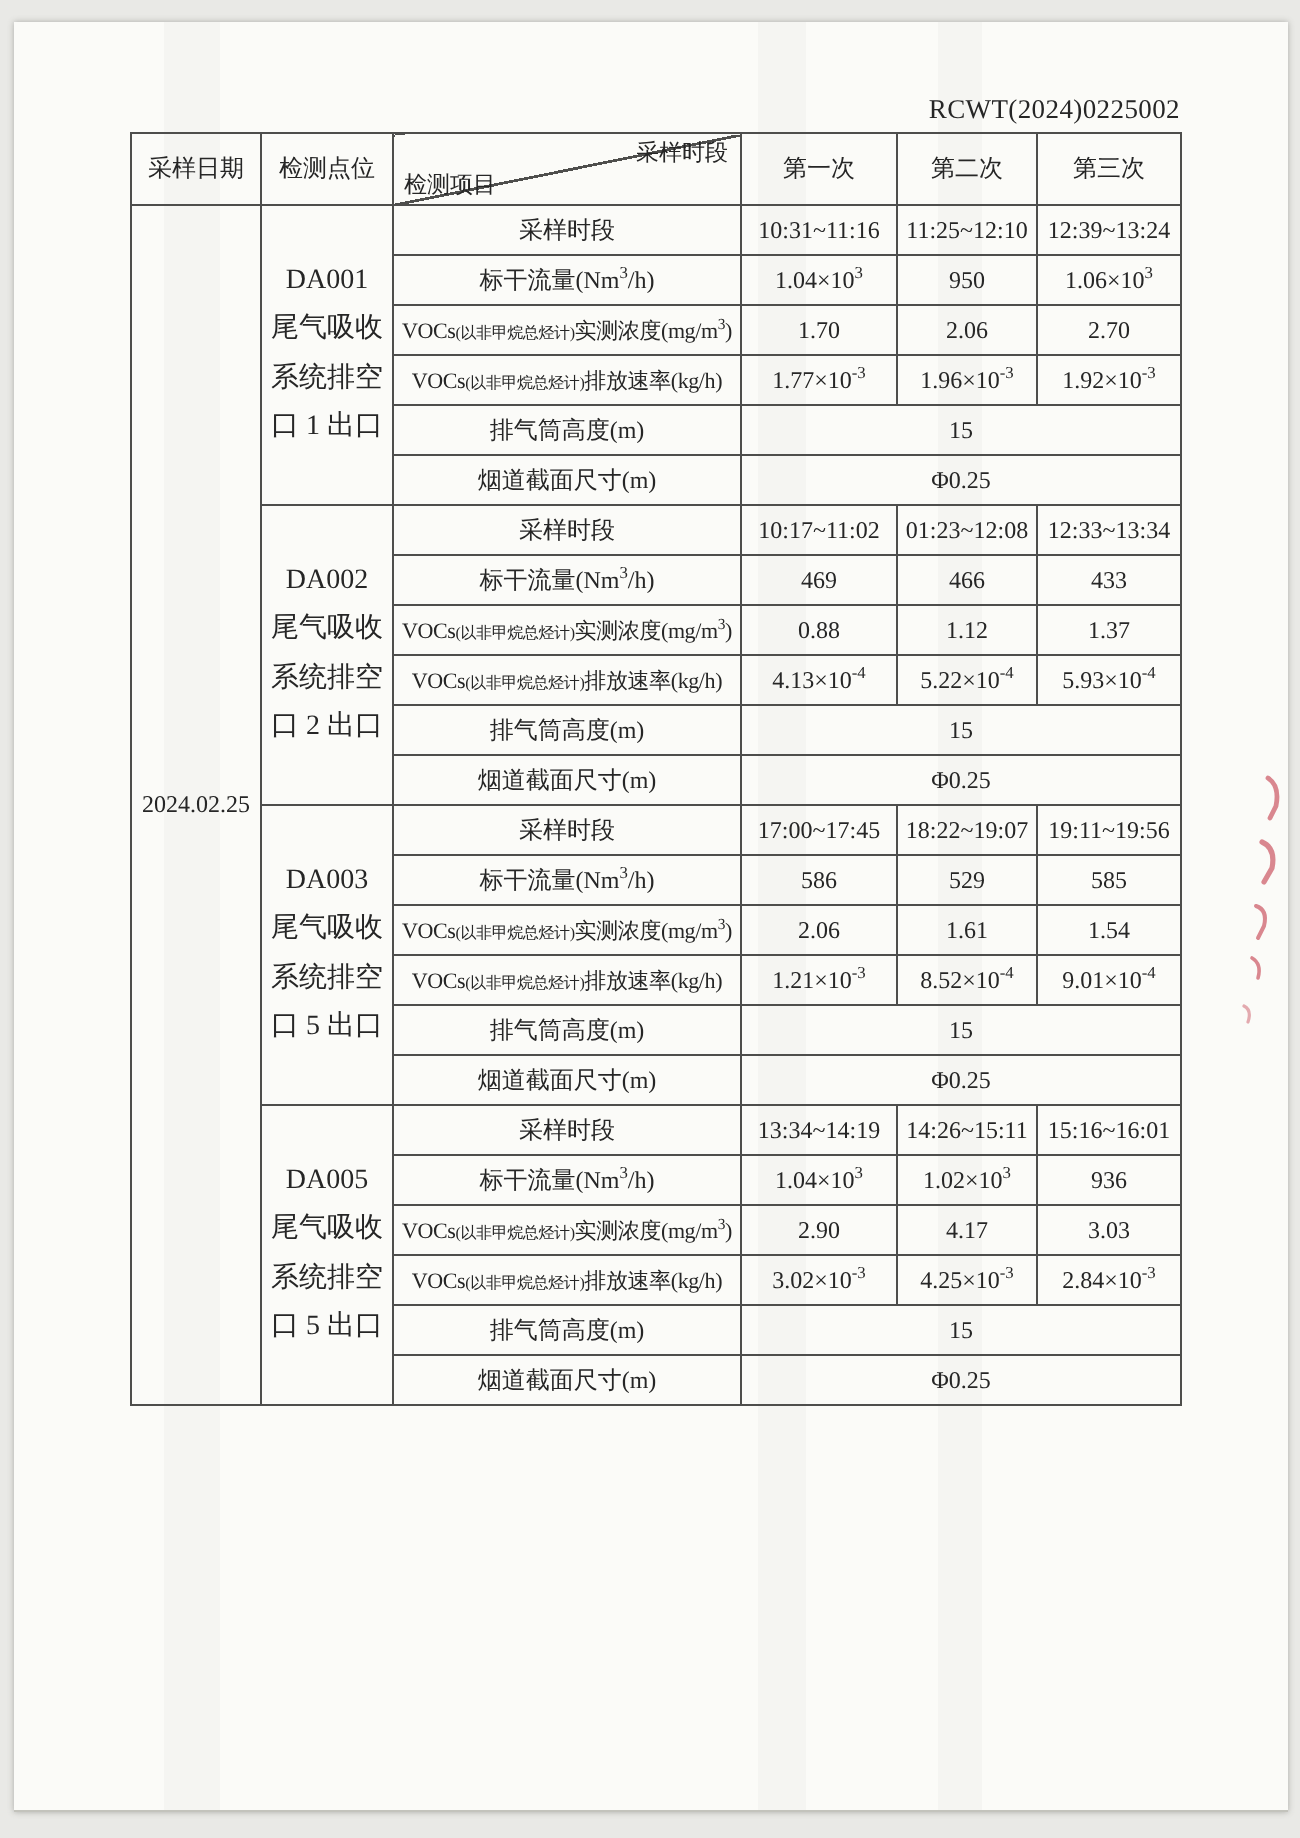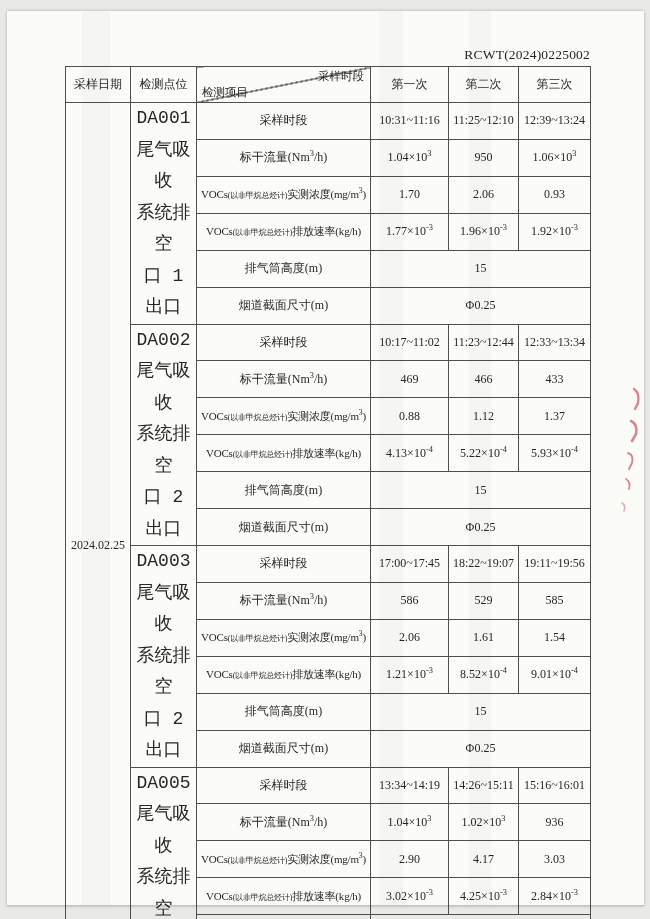--- a/index.html
+++ b/index.html
@@ -47,21 +47,21 @@
   tr.hdr { height:36px; }
   tr.r { height:25px; }
   td.diag {
     position:relative; padding:0;
     background:linear-gradient(to bottom right,
       transparent calc(50% - .7px), #4e4e4c calc(50% - .7px),
       #4e4e4c calc(50% + .7px), transparent calc(50% + .7px));
   }
   td.diag .d-top { position:absolute; top:2px; right:6px; font-size:11.5px; }
   td.diag .d-bot { position:absolute; bottom:2px; left:5px; font-size:11.5px; }
-  td.point-cell { white-space:pre-line; line-height:1.75; font-size:18px;font-family:Liberation Mono, monospace; }
+  td.point-cell { white-space:pre-line; line-height:1.75; font-size:14px; }
   td.lbl-voc { font-size:11px; white-space:nowrap; letter-spacing:-.2px; }
   .sm { font-size:8px; }
   sup { font-size:.7em; vertical-align:super; line-height:0; }
 
   .red-marks { position:absolute; right:0; top:372px; width:40px; height:140px; opacity:.65; }
 </style>
 </head>
 <body>
 
 <div class="paper">
@@ -108,21 +108,21 @@
         <tr class="r">
           <td>标干流量(Nm<sup>3</sup>/h)</td>
           <td>1.04×10<sup>3</sup></td>
           <td>950</td>
           <td>1.06×10<sup>3</sup></td>
         </tr>
         <tr class="r">
           <td class="lbl-voc">VOCs<span class="sm">(以非甲烷总烃计)</span>实测浓度(mg/m<sup>3</sup>)</td>
           <td>1.70</td>
           <td>2.06</td>
-          <td>0.93</td>
+          <td>2.70</td>
         </tr>
         <tr class="r">
           <td class="lbl-voc">VOCs<span class="sm">(以非甲烷总烃计)</span>排放速率(kg/h)</td>
           <td>1.77×10<sup>-3</sup></td>
           <td>1.96×10<sup>-3</sup></td>
           <td>1.92×10<sup>-3</sup></td>
         </tr>
         <tr class="r">
           <td>排气筒高度(m)</td>
           <td colspan="3">15</td>
@@ -132,21 +132,21 @@
           <td colspan="3">Φ0.25</td>
         </tr>
 
         <tr class="r">
           <td rowspan="6" class="point-cell">DA002
 尾气吸收
 系统排空
 口 2 出口</td>
           <td>采样时段</td>
           <td>10:17~11:02</td>
-          <td>11:23~12:44</td>
+          <td>01:23~12:08</td>
           <td>12:33~13:34</td>
         </tr>
         <tr class="r">
           <td>标干流量(Nm<sup>3</sup>/h)</td>
           <td>469</td>
           <td>466</td>
           <td>433</td>
         </tr>
         <tr class="r">
           <td class="lbl-voc">VOCs<span class="sm">(以非甲烷总烃计)</span>实测浓度(mg/m<sup>3</sup>)</td>
@@ -166,21 +166,21 @@
         </tr>
         <tr class="r">
           <td>烟道截面尺寸(m)</td>
           <td colspan="3">Φ0.25</td>
         </tr>
 
         <tr class="r">
           <td rowspan="6" class="point-cell">DA003
 尾气吸收
 系统排空
-口 2 出口</td>
+口 5 出口</td>
           <td>采样时段</td>
           <td>17:00~17:45</td>
           <td>18:22~19:07</td>
           <td>19:11~19:56</td>
         </tr>
         <tr class="r">
           <td>标干流量(Nm<sup>3</sup>/h)</td>
           <td>586</td>
           <td>529</td>
           <td>585</td>

